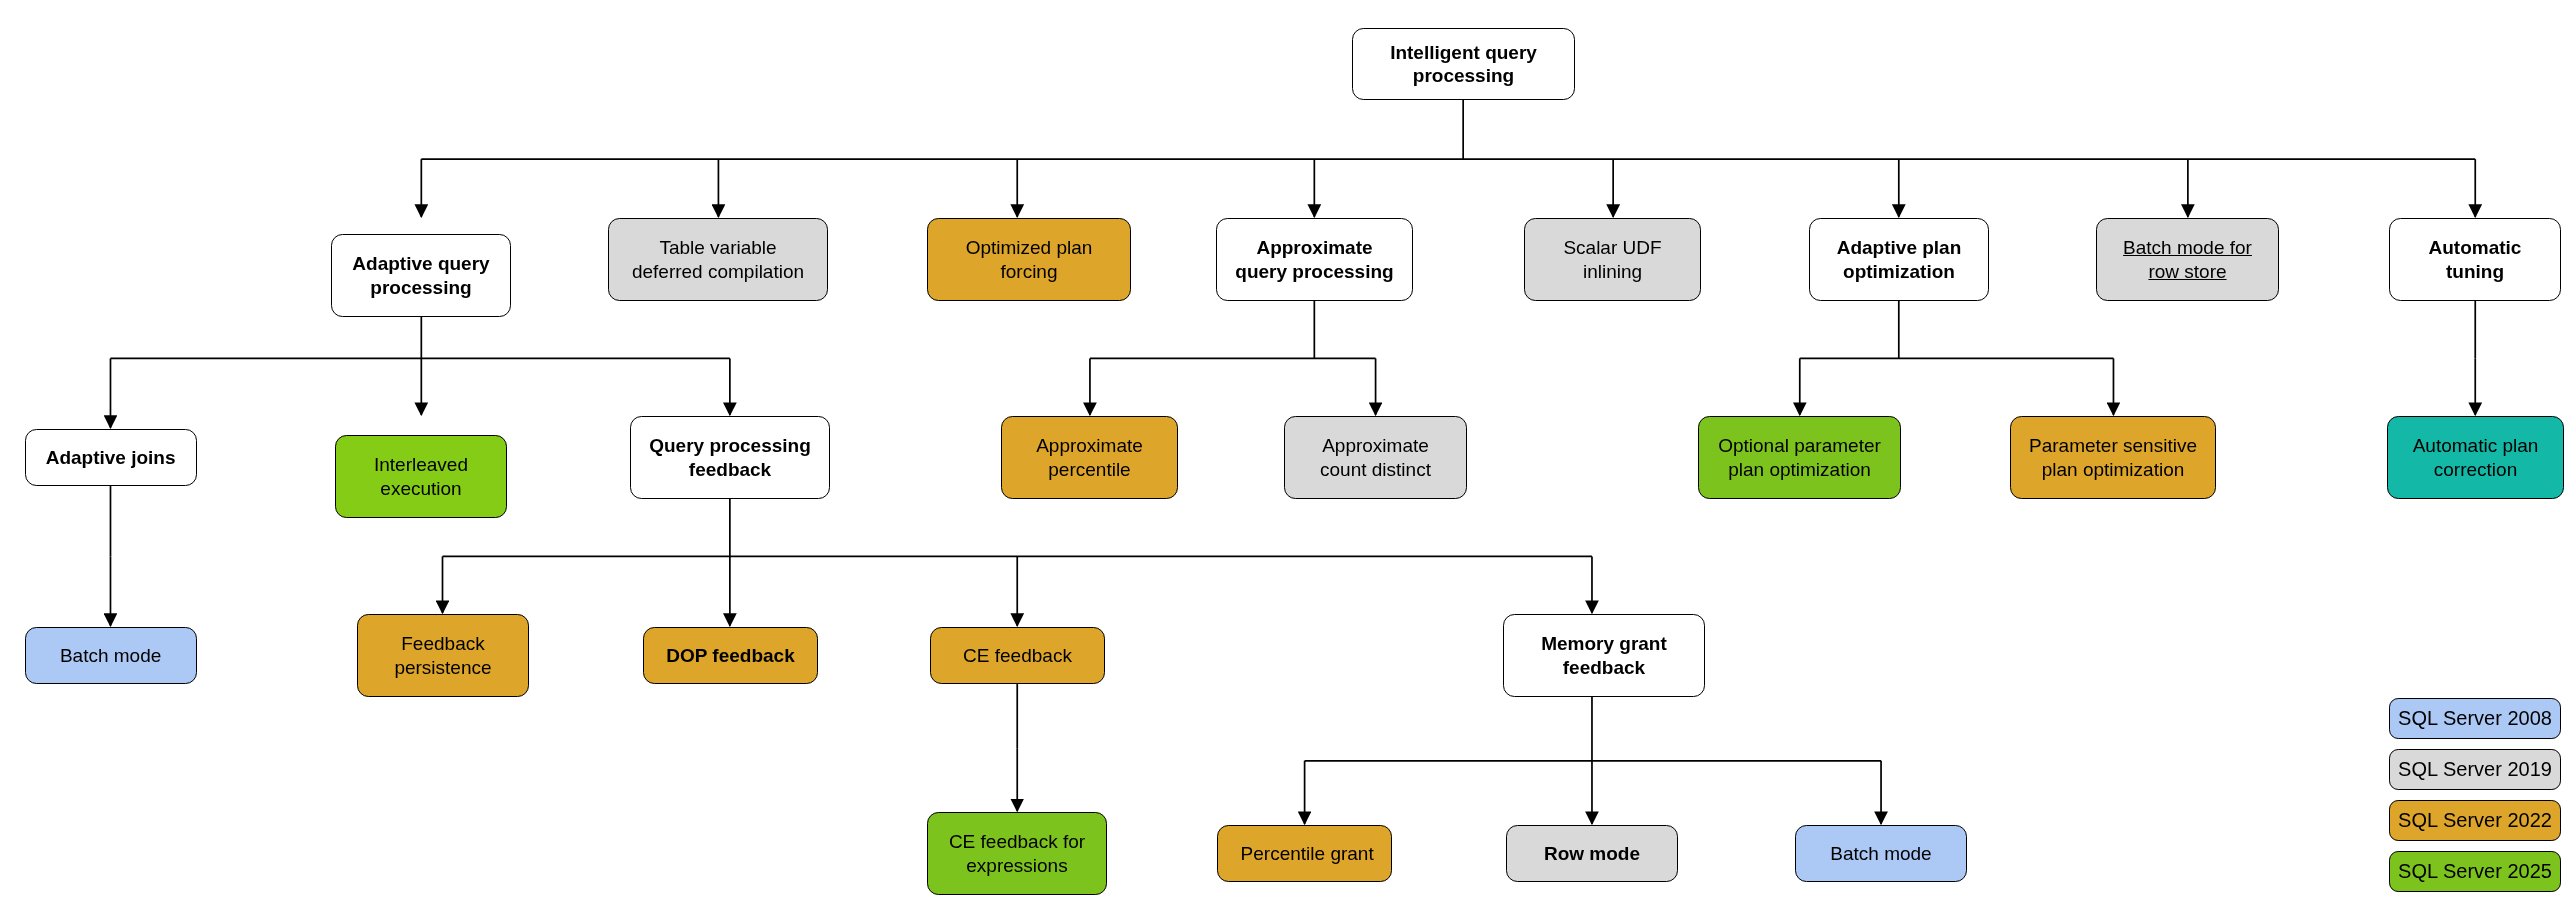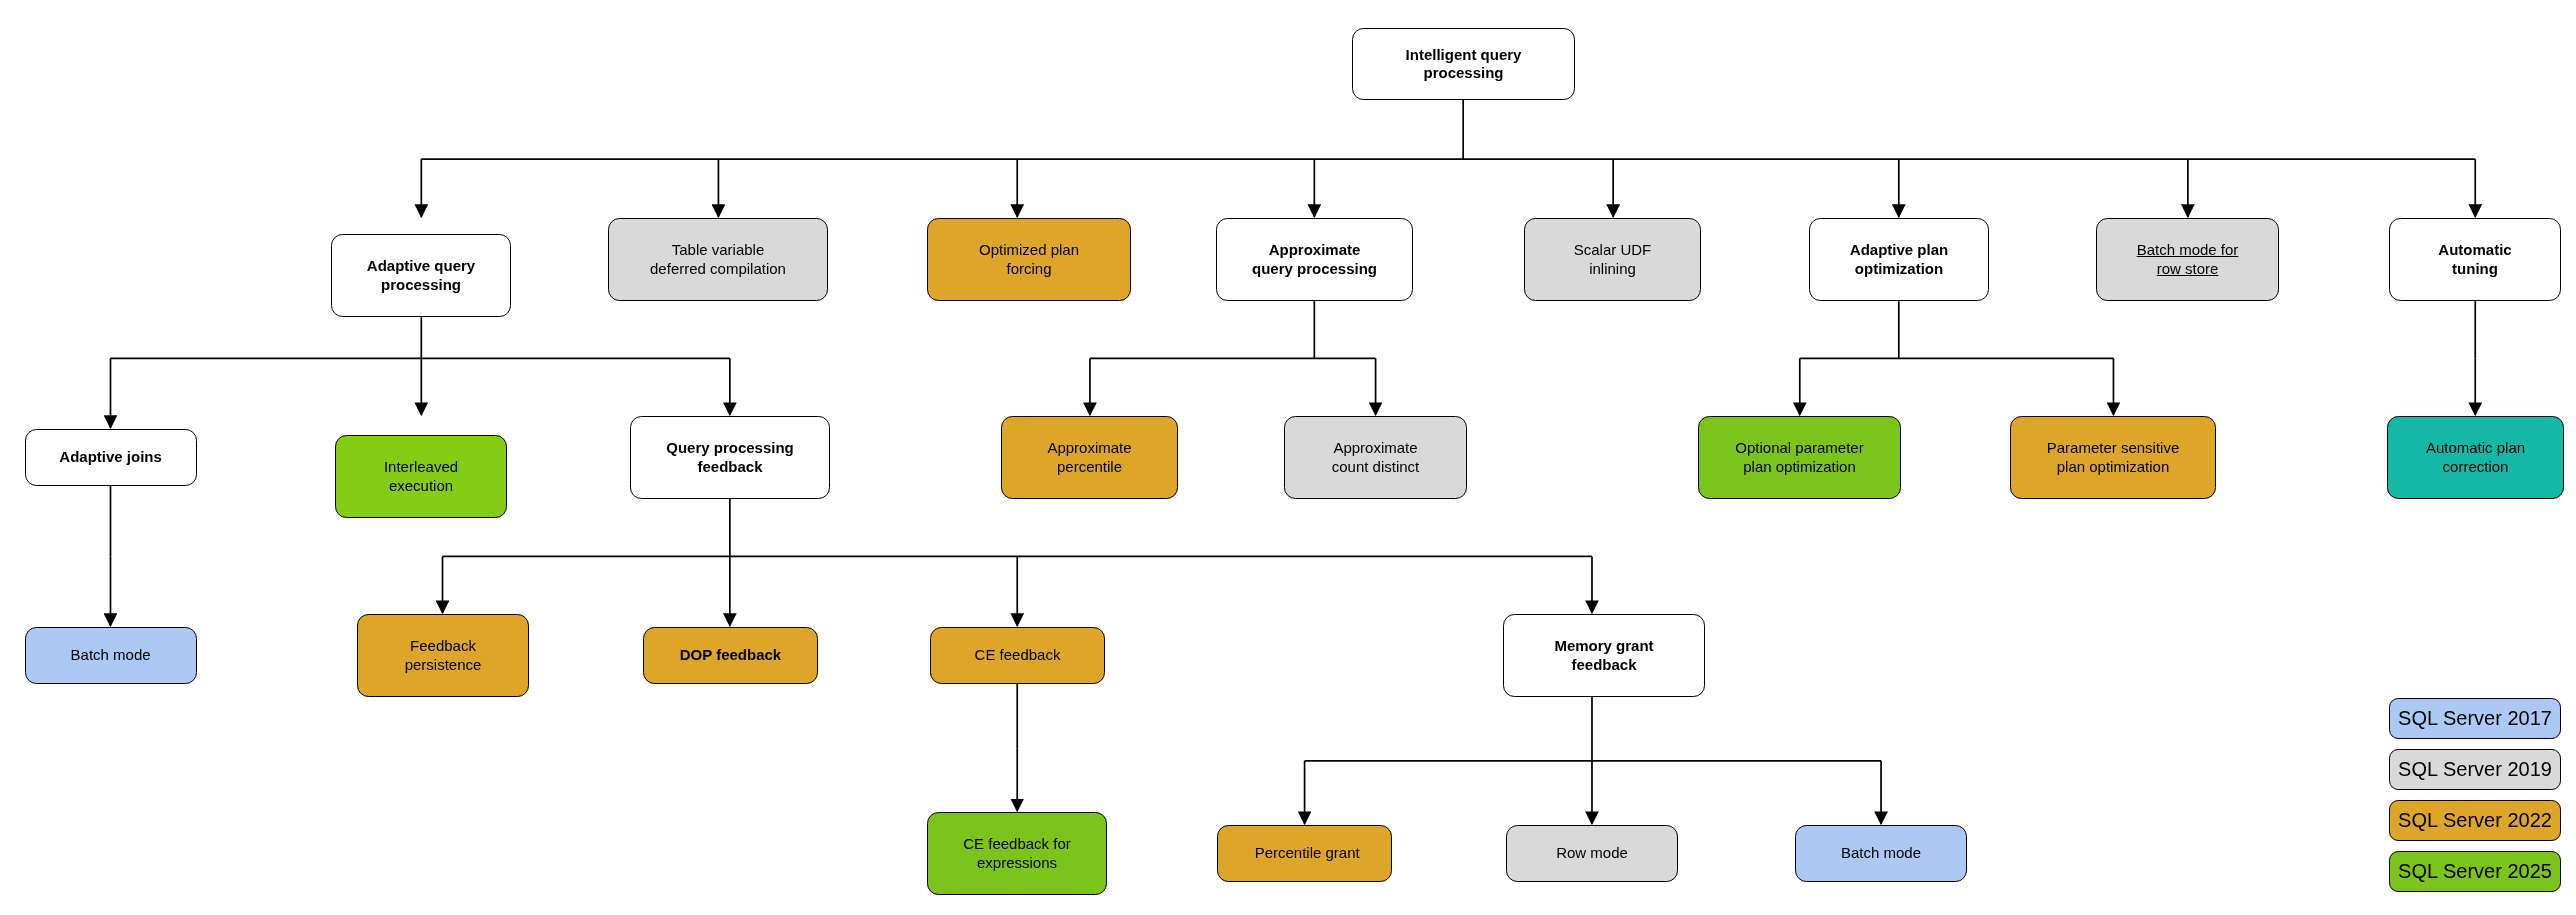--- a/index.html
+++ b/index.html
@@ -6,21 +6,21 @@
   body{
     width:2576px;height:916px;position:relative;background:#ffffff;
     font-family:"Liberation Sans",sans-serif;overflow:hidden;
   }
   #edge-layer{position:absolute;left:0;top:0;width:2576px;height:916px;}
   .node{
     position:absolute;box-sizing:border-box;
     display:flex;align-items:center;justify-content:center;
     text-align:center;white-space:pre-line;
     border:1.7px solid #000;border-radius:11.4px;
-    font-size:15px;line-height:1.22;background:#fff;color:#000;
+    font-size:19px;line-height:1.22;background:#fff;color:#000;
     padding:2.3px 5.7px;
   }
   .node.category{font-weight:700;}
   .legend-item{
     position:absolute;box-sizing:border-box;
     display:flex;align-items:center;justify-content:center;
     border:1.7px solid #000;border-radius:9.2px;
     font-size:20px;color:#000;
   }
 </style>
@@ -112,22 +112,22 @@
     <div class="node" style="left: 24.6px; top: 627px; width: 172px; height: 57px; background: rgb(172, 200, 245);">Batch mode</div>
     <div class="node" style="left: 357px; top: 614px; width: 172px; height: 83px; background: rgb(222, 165, 43);">Feedback
 persistence</div>
     <div class="node" style="left: 643px; top: 627px; width: 175px; height: 57px; background: rgb(222, 165, 43); font-weight: bold;">DOP feedback</div>
     <div class="node" style="left: 930px; top: 627px; width: 175px; height: 57px; background: rgb(222, 165, 43);">CE feedback</div>
     <div class="node category" style="left: 1503px; top: 614px; width: 202px; height: 83px; background: rgb(255, 255, 255);">Memory grant
 feedback</div>
     <div class="node" style="left: 927px; top: 812px; width: 180px; height: 83px; background: rgb(125, 195, 30);">CE feedback for
 expressions</div>
     <div class="node" style="left: 1217px; top: 825px; width: 175px; height: 57px; background: rgb(222, 165, 43); padding-left: 11px;">Percentile grant</div>
-    <div class="node" style="left: 1506px; top: 825px; width: 172px; height: 57px; background: rgb(217, 217, 217);">Row mode</div>
+    <div class="node" style="left: 1506px; top: 825px; width: 172px; height: 57px; background: rgb(217, 217, 217); font-weight: bold;">Row mode</div>
     <div class="node" style="left: 1795px; top: 825px; width: 172px; height: 57px; background: rgb(172, 200, 245);">Batch mode</div>
   </div>
 <div id="legend">
-    <div class="legend-item" style="left: 2389px; top: 698px; width: 172px; height: 41px; background: rgb(172, 200, 245);">SQL Server 2017</div>
+    <div class="legend-item" style="left: 2389px; top: 698px; width: 172px; height: 41px; background: rgb(172, 200, 245);">SQL Server 2008</div>
     <div class="legend-item" style="left: 2389px; top: 749px; width: 172px; height: 41px; background: rgb(217, 217, 217);">SQL Server 2019</div>
     <div class="legend-item" style="left: 2389px; top: 800px; width: 172px; height: 41px; background: rgb(222, 165, 43);">SQL Server 2022</div>
     <div class="legend-item" style="left: 2389px; top: 851px; width: 172px; height: 41px; background: rgb(125, 195, 30);">SQL Server 2025</div>
   </div>
 
 
 </body></html>

